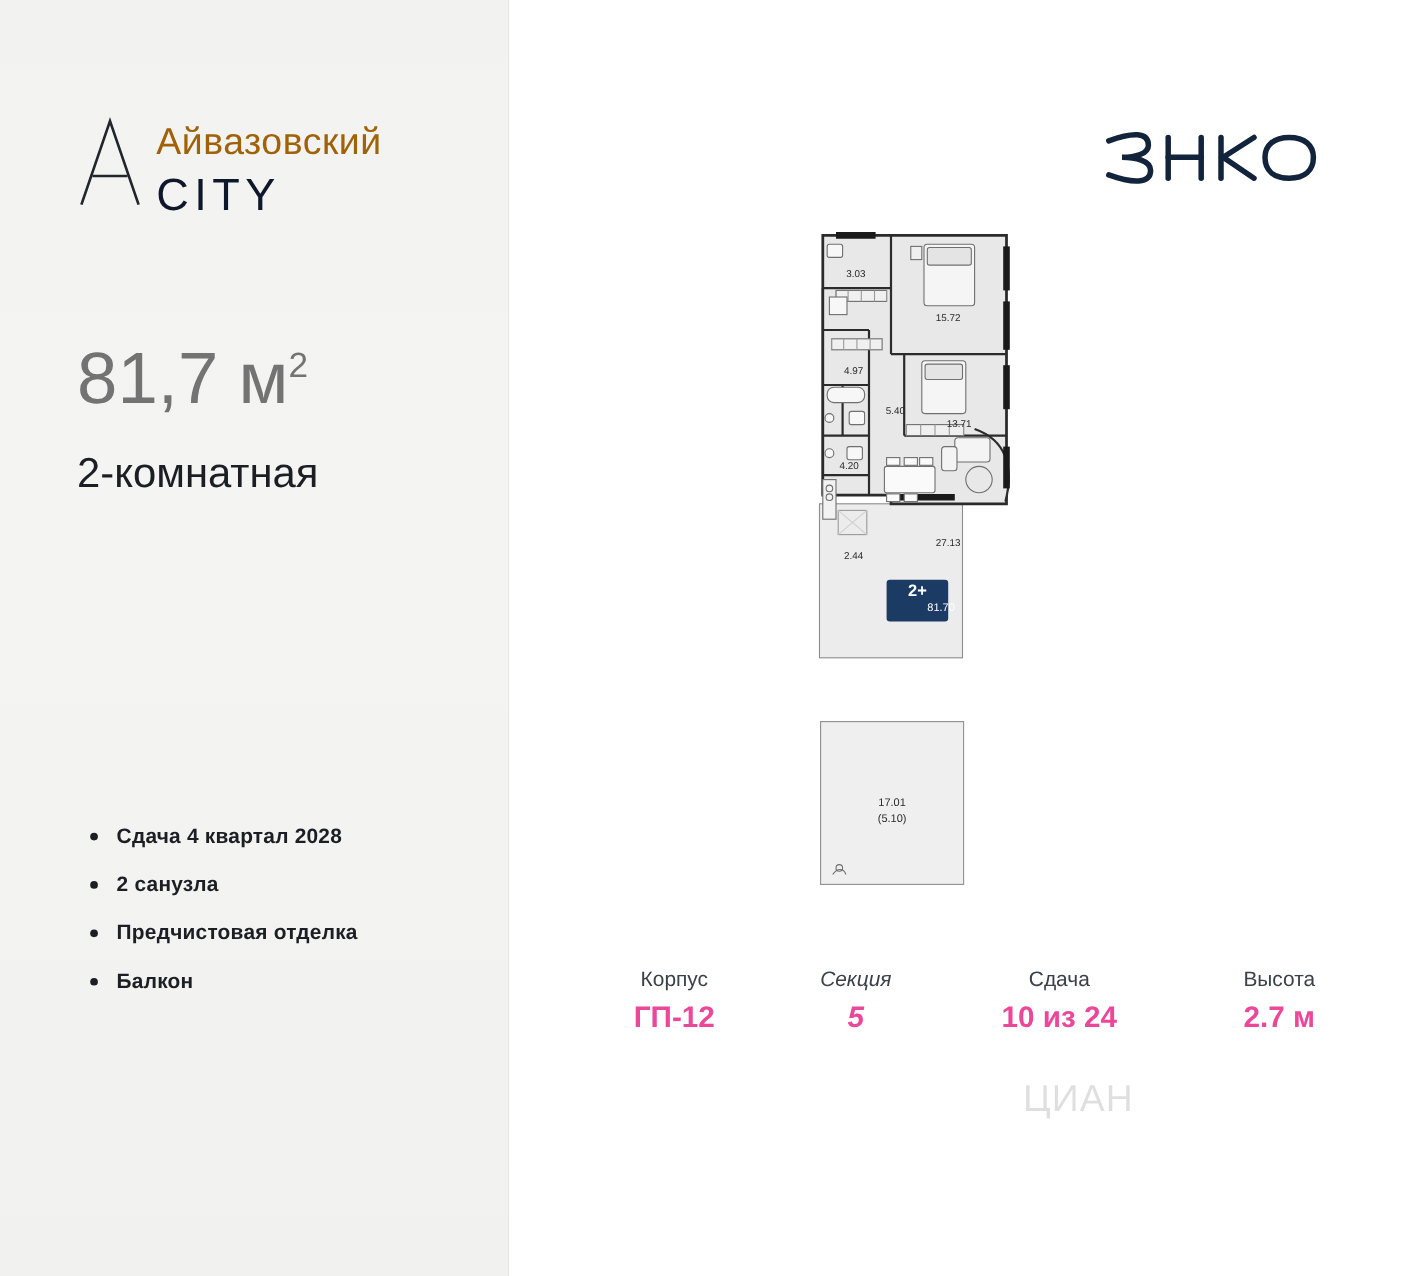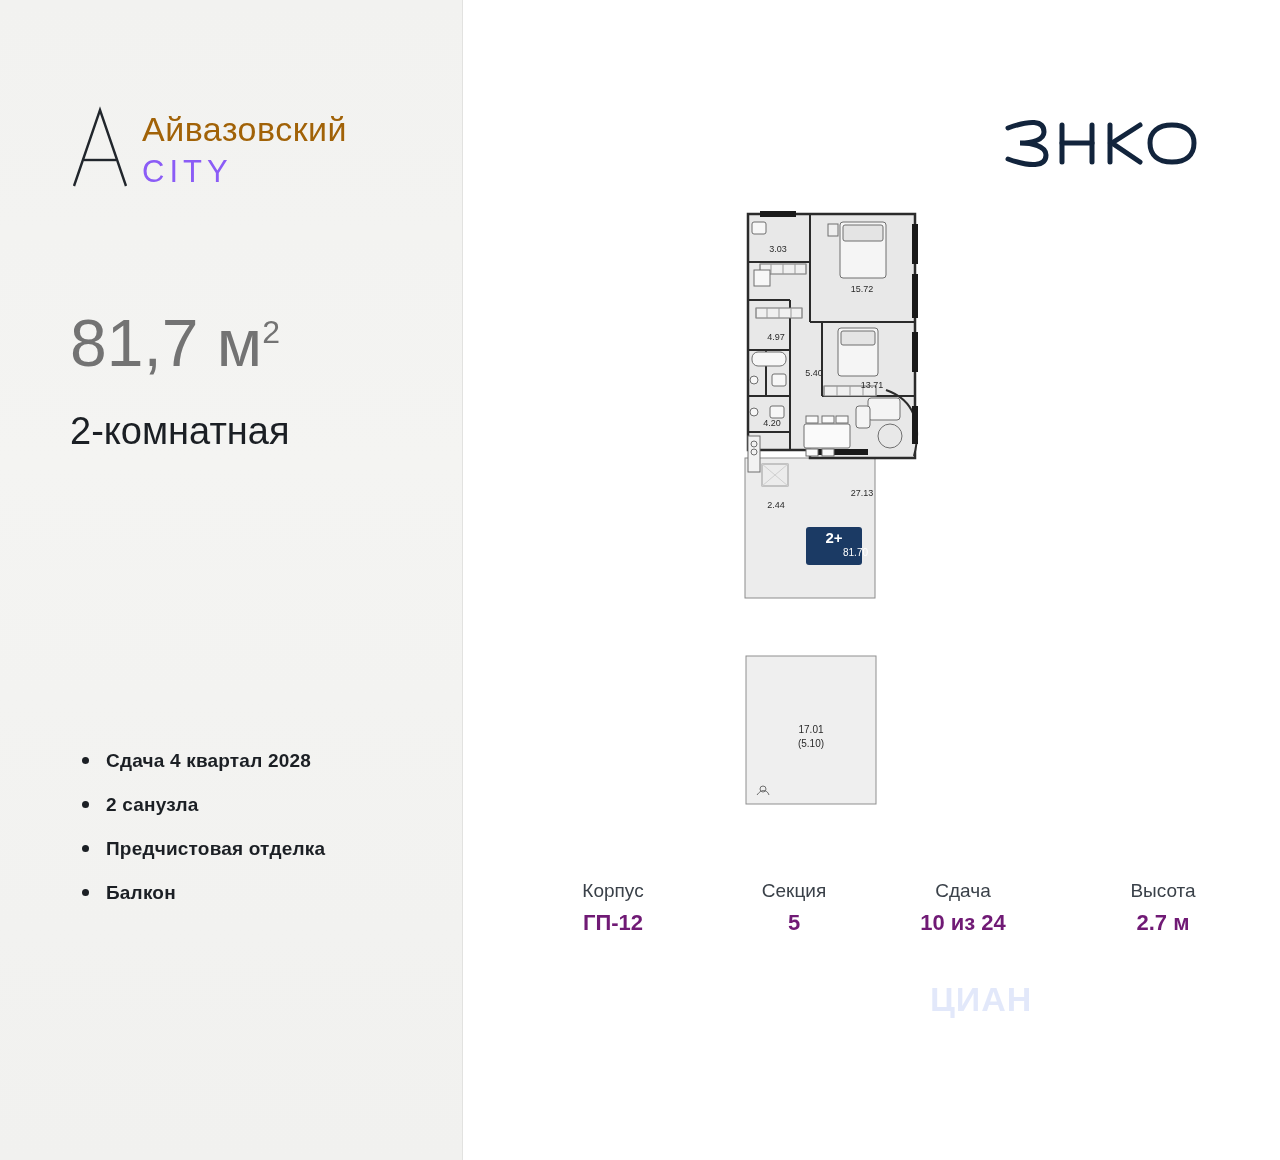--- a/index.html
+++ b/index.html
@@ -27,21 +27,21 @@
 
   
   .logo { position:absolute; left:70px; top:100px; width:330px; height:105px; }
   .logo-mark { position:absolute; left:0; top:4px; width:60px; height:86px; }
   .logo-text-1 {
     position:absolute; left:72px; top:10px;
     font-size:34px; letter-spacing:0.5px; color:#a16207; white-space:nowrap;
   }
   .logo-text-2 {
     position:absolute; left:72px; top:54px;
-    font-size:31px; letter-spacing:5px; color:#8b5cf6; white-space:nowrap;
+    font-size:41px; letter-spacing:5px; color:#0f172a; white-space:nowrap;
   }
 
   
   .area-big {
     position:absolute; left:70px; top:305px;
     font-size:66px; font-weight:400; color:#737373; letter-spacing:0px;
     white-space:nowrap;
   }
   .area-big sup { font-size:32px; vertical-align:super; }
   .rooms {
@@ -65,30 +65,30 @@
     position:absolute; left:1000px; top:118px; width:200px; height:50px;
   }
 
   
   .plan { position:absolute; left:700px; top:200px; width:300px; height:620px;text-align:right; }
 
   
   .specs { position:absolute; left:463px; top:872px; width:817px; height:110px; }
   .spec { position:absolute; text-align:center; }
   .spec .label { font-size:19px; color:#3a4149; margin-bottom:8px; white-space:nowrap; }
-  .spec .value { font-size:22px; font-weight:bold; color:#701a75; white-space:nowrap; }
+  .spec .value { font-size:27px; font-weight:bold; color:#ec4899; white-space:nowrap; }
   .spec-1 { left:60px; top:8px; width:180px; }
-  .spec-2 { left:256px; top:8px; width:150px; }
+  .spec-2 { left:240px; top:8px; width:150px;font-style:italic; }
   .spec-3 { left:390px; top:8px; width:220px; }
   .spec-4 { left:610px; top:8px; width:180px; }
 
   
   .watermark {
     position:absolute; left:930px; top:980px; width:230px; height:50px;
-    opacity:0.12; font-size:34px; font-weight:bold; color:#1d4ed8;
+    opacity:0.12; font-size:34px; font-weight:normal; color:#000000;
     letter-spacing:1px;
   }
 
   
   .badge {
     position:absolute; width:56px; height:38px; background:#1b3a64;
     border-radius:3px; color:#fff; text-align:center; padding-top:3px;
   }
   .badge .b1 { font-size:15px; font-weight:bold; line-height:16px; }
   .badge .b2 { font-size:10px; line-height:13px;margin-left:37px; }

